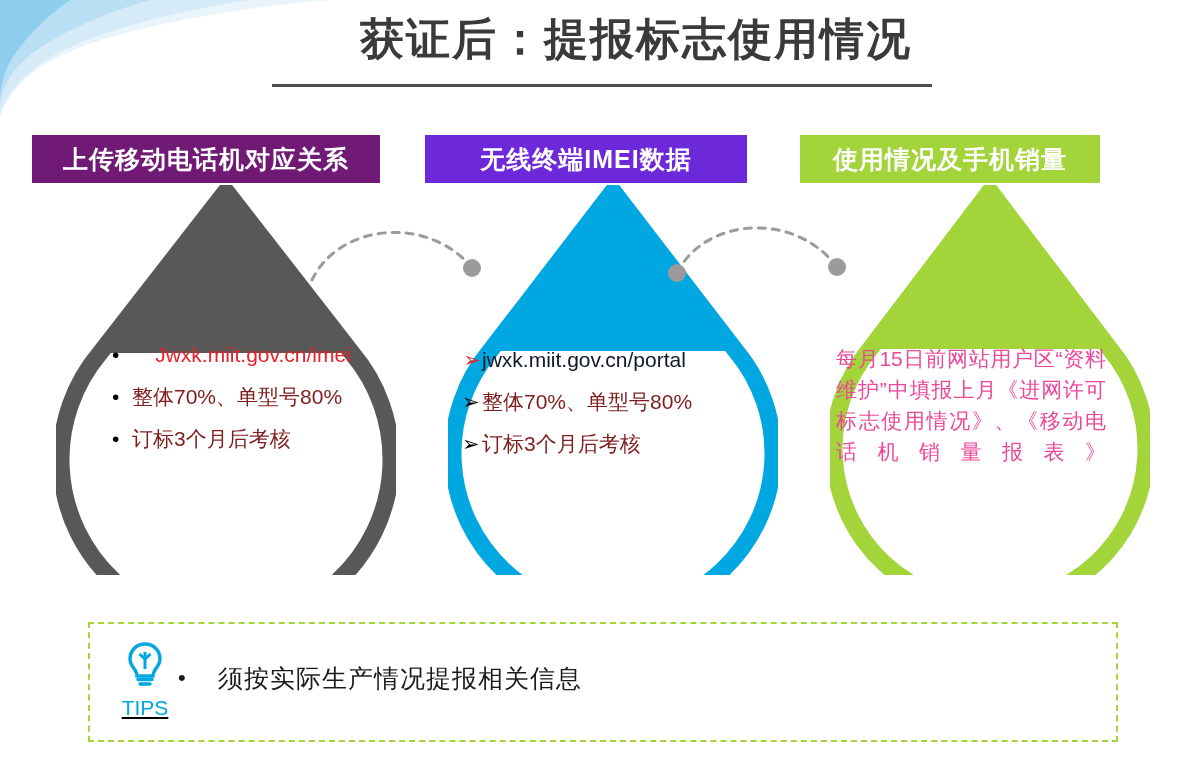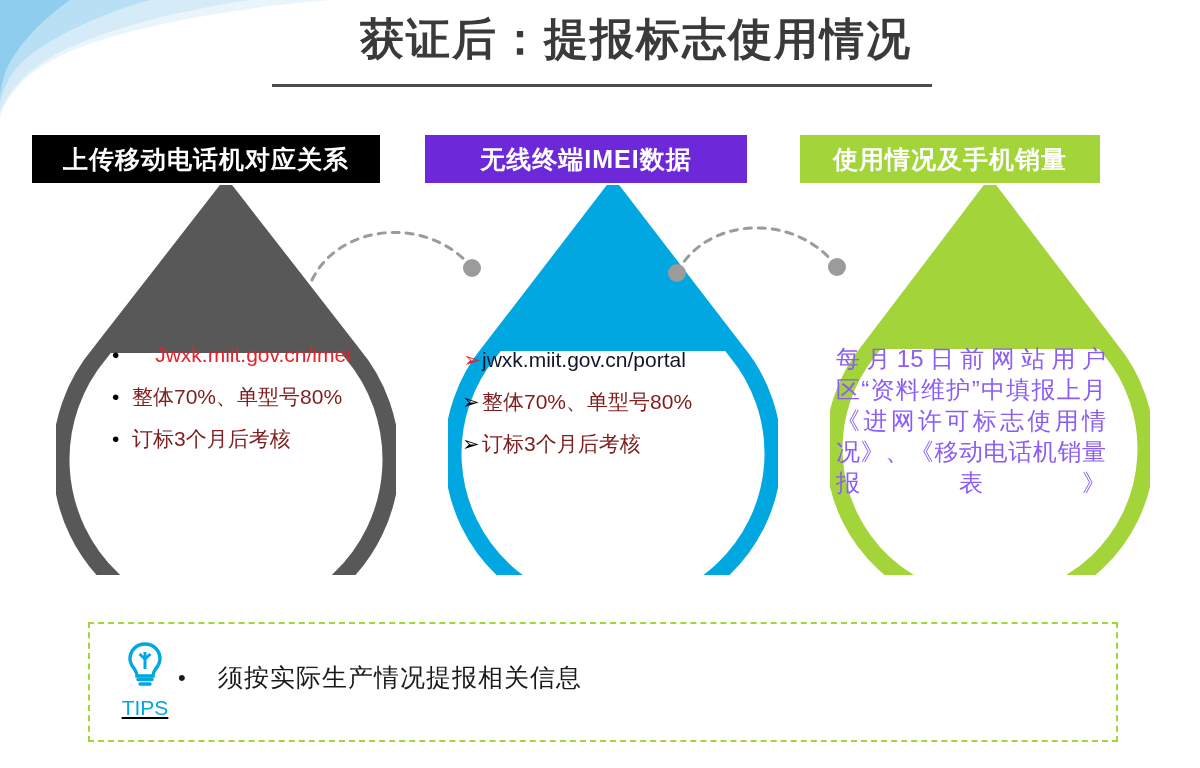--- a/index.html
+++ b/index.html
@@ -57,21 +57,21 @@
     position: absolute;
     height: 48px;
     line-height: 48px;
     color: #ffffff;
     font-size: 25px;
     font-weight: bold;
     text-align: center;
     letter-spacing: 1px;
     white-space: nowrap;
   }
-  .pill-1 { left: 32px;  top: 135px; width: 348px; background: #000000; }
+  .pill-1 { left: 32px;  top: 135px; width: 348px; background: #701a75; }
   .pill-2 { left: 425px; top: 135px; width: 322px; background: #6d28d9; }
   .pill-3 { left: 800px; top: 135px; width: 300px; background: #a3d43a; }
 
   
   .drop {
     position: absolute;
   }
   .drop svg { display: block; }
 
   .drop-body {
@@ -104,23 +104,23 @@
   #drop-1-body { left: 112px; top: 340px; width: 262px; }
 
   
   #drop-2 { left: 448px; top: 185px; }
   #drop-2-body { left: 462px; top: 345px; width: 270px; }
 
   
   #drop-3 { left: 830px; top: 185px; }
   #drop-3-body { left: 836px; top: 343px; width: 270px; }
   .para-text {
-    font-size: 24px;
+    font-size: 21px;
     line-height: 31px;
-    color: #8b5cf6;
+    color: #ec4899;
     text-align: justify;
     text-align-last: justify;
   }
 
   
   .arc {
     position: absolute;
     pointer-events: none;
   }
 
@@ -157,21 +157,20 @@
     line-height: 32px;
   }
   .tips-text {
     position: absolute;
     left: 218px;
     top: 660px;
     font-size: 25px;
     color: #1a1a1a;
     line-height: 36px;
     letter-spacing: 1px;
-    font-family: Liberation Serif, serif;
   }
 </style>
 </head>
 <body>
 
 <div class="corner-deco">
   <svg width="330" height="120" viewBox="0 0 330 120">
     <path d="M0,0 L330,0 C250,6 120,26 60,56 C24,74 6,96 0,118 Z" fill="#eaf4fb"></path>
     <path d="M0,0 L250,0 C180,10 90,32 46,60 C18,78 6,98 0,112 Z" fill="#d6ebf8"></path>
     <path d="M0,0 L150,0 C100,14 48,38 22,62 C8,76 2,92 0,104 Z" fill="#b9dff4"></path>

